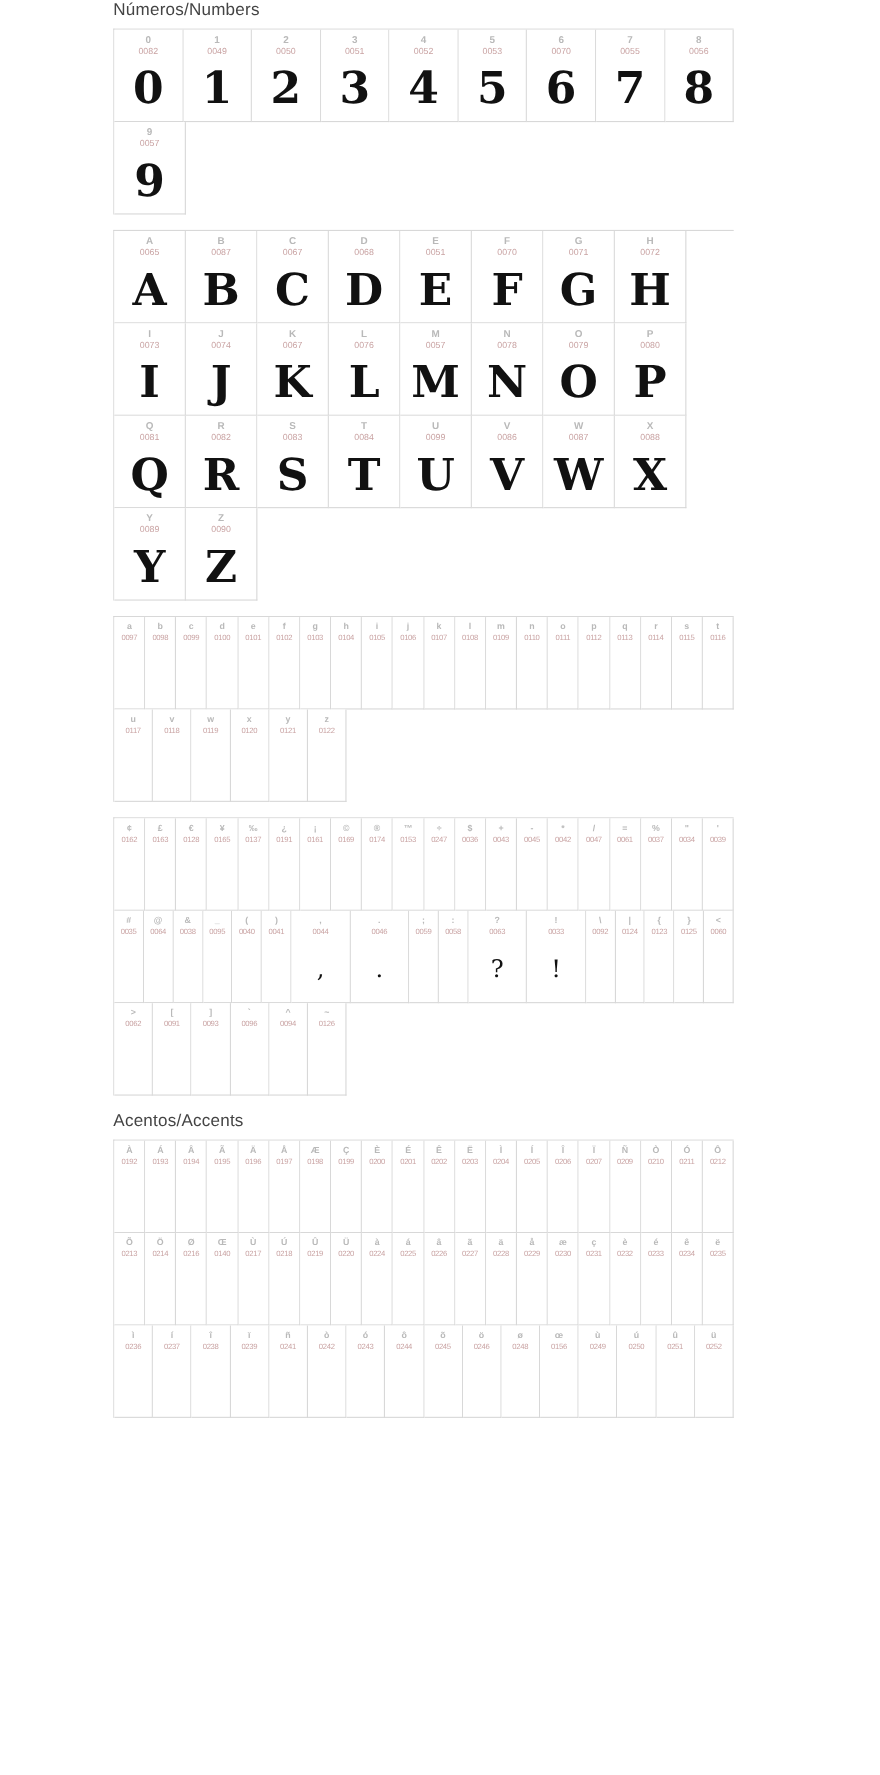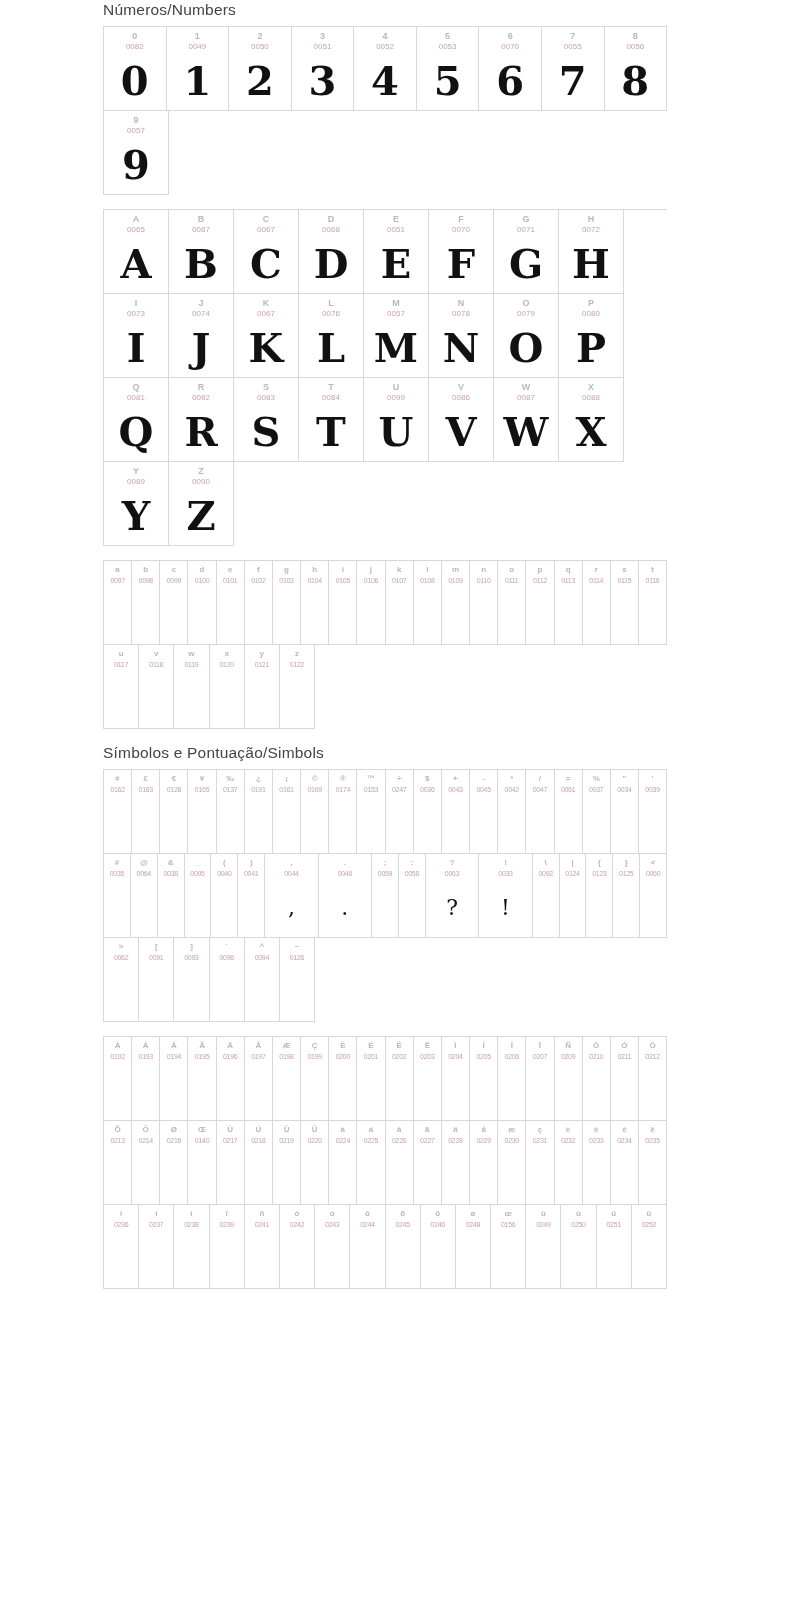--- a/index.html
+++ b/index.html
@@ -429,21 +429,20 @@
             </div>
             <div class="cell">
               <div class="hdr">z</div>
               <div class="code">0122</div>
               <div class="glyph"></div>
             </div>
           </div>
         </div>
       </div>
       <div class="section sec-symbols">
-        <div class="section-title">Símbolos e Pontuação/Simbols</div>
         <div class="grid grid-sm">
           <div class="row">
             <div class="cell">
               <div class="hdr">¢</div>
               <div class="code">0162</div>
               <div class="glyph"></div>
             </div>
             <div class="cell">
               <div class="hdr">£</div>
               <div class="code">0163</div>
@@ -655,20 +654,21 @@
             </div>
             <div class="cell">
               <div class="hdr">~</div>
               <div class="code">0126</div>
               <div class="glyph"></div>
             </div>
           </div>
         </div>
       </div>
       <div class="section sec-accents">
+        <div class="section-title">Acentos/Accents</div>
         <div class="grid grid-sm">
           <div class="row">
             <div class="cell">
               <div class="hdr">À</div>
               <div class="code">0192</div>
               <div class="glyph"></div>
             </div>
             <div class="cell">
               <div class="hdr">Á</div>
               <div class="code">0193</div>

